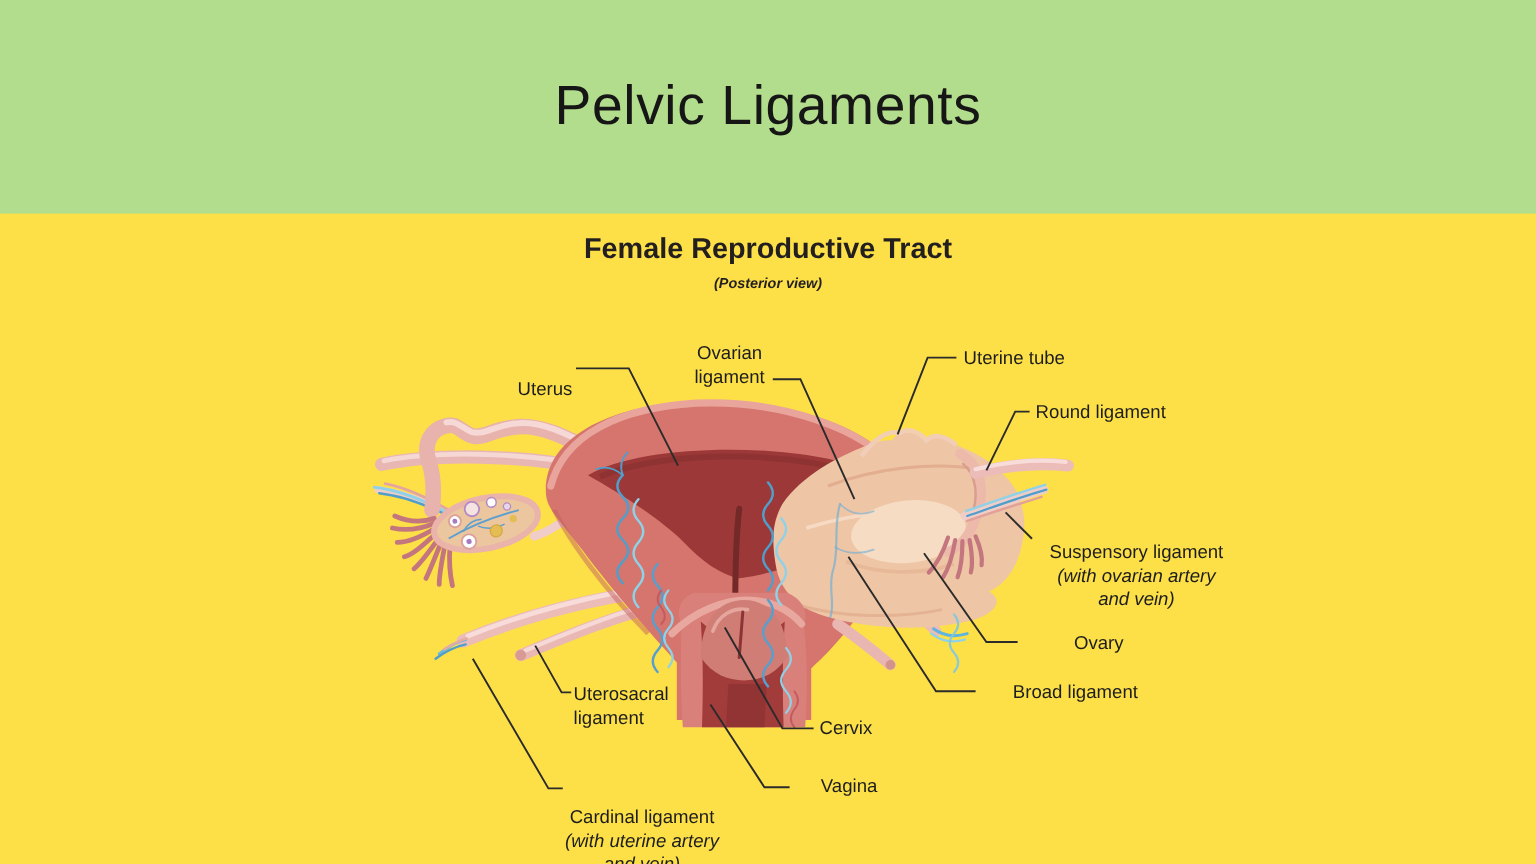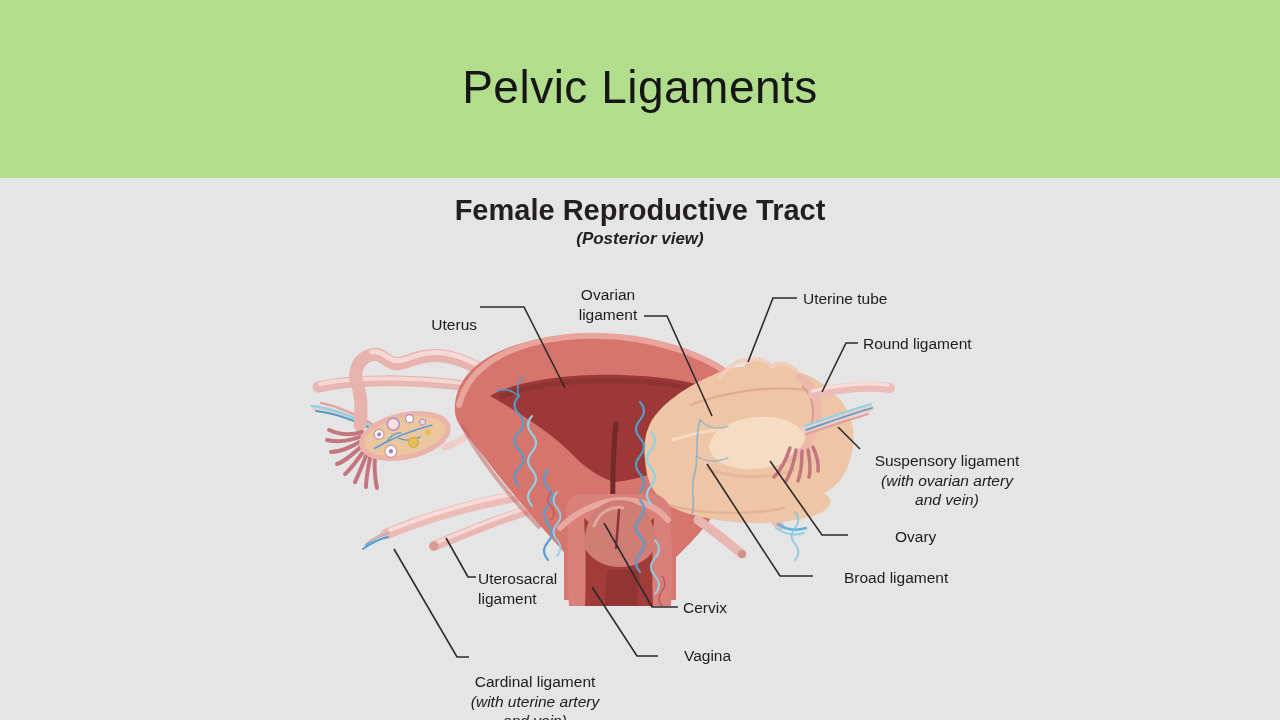--- a/index.html
+++ b/index.html
@@ -1,25 +1,25 @@
 <!DOCTYPE html>
 <html><head>
 <meta charset="utf-8">
 <style>
   html,body{margin:0;padding:0;background:#888;}
-  .slide{position:relative;width:1280px;height:720px;background:#e5e5e5;overflow:hidden;
+  .slide{position:relative;width:1280px;height:720px;background:#fde047;overflow:hidden;
          font-family:"Liberation Sans",sans-serif;}
   .banner{position:absolute;left:0;top:0;width:1280px;height:178px;background:#b2dd8c;}
   .slide-title{position:absolute;left:0;top:60px;width:1280px;text-align:center;
                font-size:46px;color:#161616;letter-spacing:0.5px;}
   .art{position:absolute;left:0;top:0;width:1280px;height:720px;}
   .diagram-title{position:absolute;left:340px;top:194px;width:600px;text-align:center;
-                 font-size:29px;font-weight:bold;color:#231f20;}
+                 font-size:24px;font-weight:bold;color:#231f20;}
   .diagram-subtitle{position:absolute;left:340px;top:229px;width:600px;text-align:center;
-                 font-size:17px;font-style:italic;font-weight:bold;color:#231f20;}
+                 font-size:12px;font-style:italic;font-weight:bold;color:#231f20;}
   .lbl{position:absolute;font-size:15.5px;color:#1d1d1d;line-height:19.5px;white-space:nowrap;}
   .lbl .it{font-style:italic;}
   .ctr{text-align:center;}
   .rt{text-align:right;margin-top:17px;}
 </style>
 </head>
 <body>
 
 <div class="slide">
 

